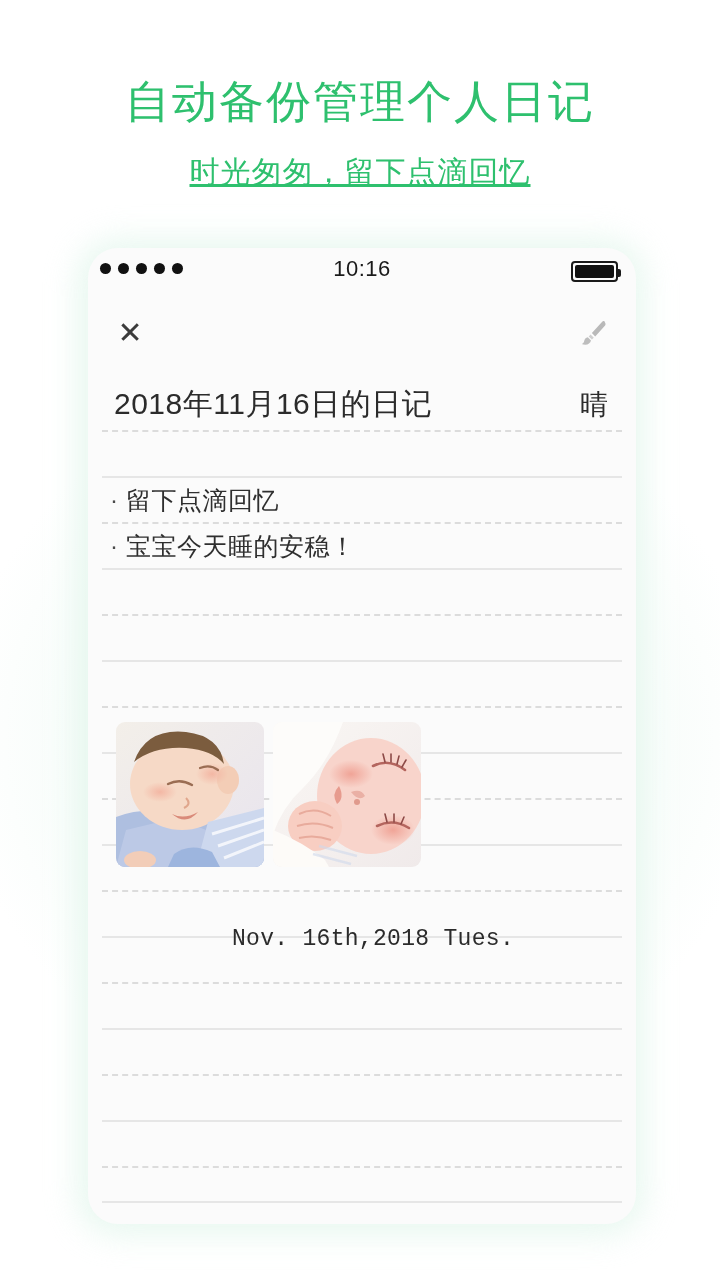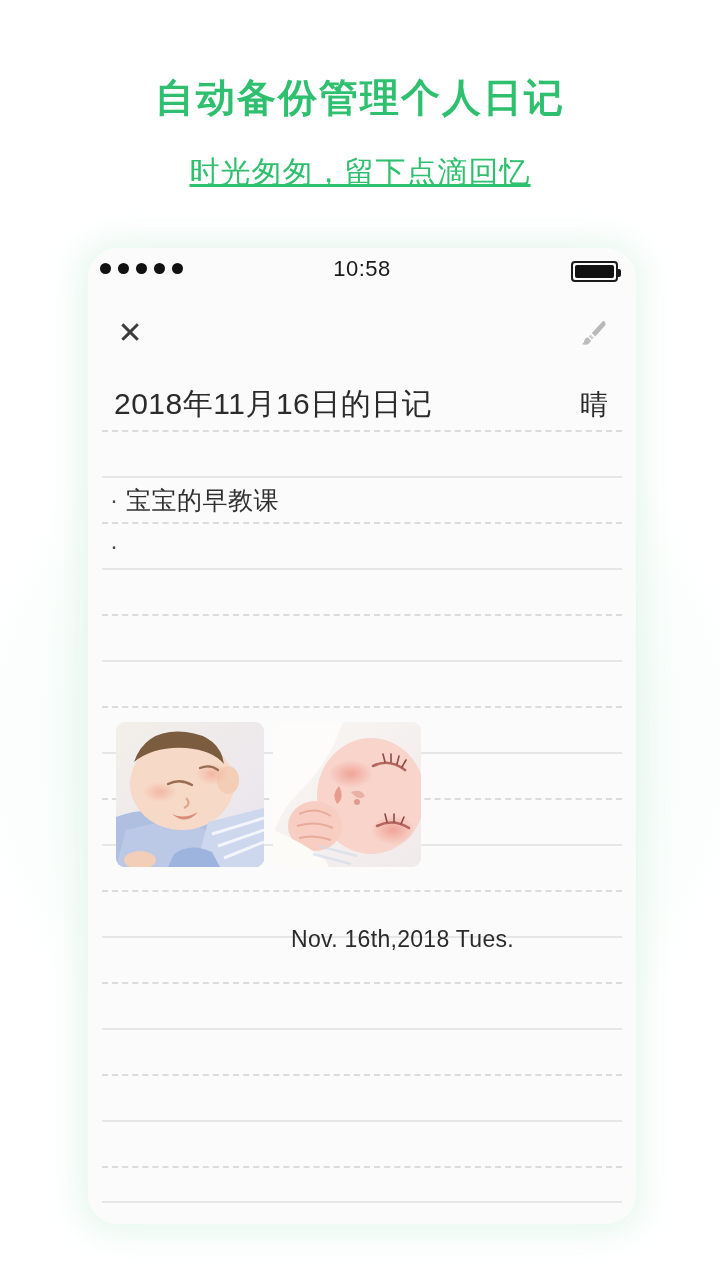--- a/index.html
+++ b/index.html
@@ -14,21 +14,21 @@
     width:720px; height:1280px;
     background:
       radial-gradient(ellipse 560px 520px at 360px 740px, #e9f9f1 0%, #f3fbf7 38%, #ffffff 72%),
       #ffffff;
   }
 
   
   .hero-title {
     position:absolute; left:0; top:76px; width:720px;
     text-align:center;
-    font-size:39px; font-weight:bold;
+    font-size:45px; font-weight:normal;
     letter-spacing:2px;
     color:#2ec06e;
     line-height:1.15;
     white-space:nowrap;
   }
   .hero-sub {
     position:absolute; left:0; top:152px; width:720px;
     text-align:center;
     font-size:30px; font-weight:normal;
     letter-spacing:1px;
@@ -119,21 +119,21 @@
   }
 
   .photo {
     position:absolute; top:350px; width:148px; height:145px;
     border-radius:9px; overflow:hidden;
   }
   .photo svg { display:block; width:100%; height:100%; }
 
   .en-date {
     position:absolute; right:30px; top:554px;
-    font-size:23px; color:#2b2b2b; letter-spacing:.3px; white-space:nowrap;
+    font-size:23px; color:#2b2b2b; letter-spacing:.3px; white-space:nowrap;font-family:Liberation Mono, monospace;
   }
 </style>
 </head>
 <body>
 
 <div id="page">
 
   <div class="hero-title">自动备份管理个人日记</div>
   <div class="hero-sub">时光匆匆，留下点滴回忆</div>
 
@@ -142,21 +142,21 @@
   <div class="phone">
 
     <div class="statusbar">
       <div class="sig-dots">
         <i></i>
           <i></i>
           <i></i>
           <i></i>
           <i></i>
       </div>
-      <div class="clock">10:58</div>
+      <div class="clock">10:16</div>
       <div class="battery">
         <div class="fill"></div>
         <div class="nub"></div>
       </div>
     </div>
 
     <div class="toolbar">
       <div class="close-btn">✕</div>
       <div class="brush-btn">
         <svg viewBox="0 0 32 32" width="32" height="32" aria-hidden="true">
@@ -188,24 +188,25 @@
       <div class="rule dashed" style="top:794px"></div>
       <div class="rule" style="top:829px"></div>
 
       <div class="title-row">
         <div class="diary-title">2018年11月16日的日记</div>
         <div class="weather">晴</div>
       </div>
 
       <div class="bullet-line" style="top:106px">
         <span class="bullet-dot">·</span>
-        <span class="bullet-text">宝宝的早教课</span>
+        <span class="bullet-text">留下点滴回忆</span>
       </div>
       <div class="bullet-line" style="top:152px">
         <span class="bullet-dot">·</span>
+        <span class="bullet-text">宝宝今天睡的安稳！</span>
       </div>
 
       <div class="photo" style="left:28px">
         <svg viewBox="0 0 148 145" preserveAspectRatio="xMidYMid slice" aria-hidden="true">
           <defs>
             <linearGradient id="bg1" x1="0" y1="0" x2="1" y2="1">
               <stop offset="0" stop-color="#f3efe9"></stop>
                 <stop offset="1" stop-color="#e8e4ee"></stop>
             </linearGradient>
             <radialGradient id="cheek1" cx="50%" cy="50%" r="50%">

